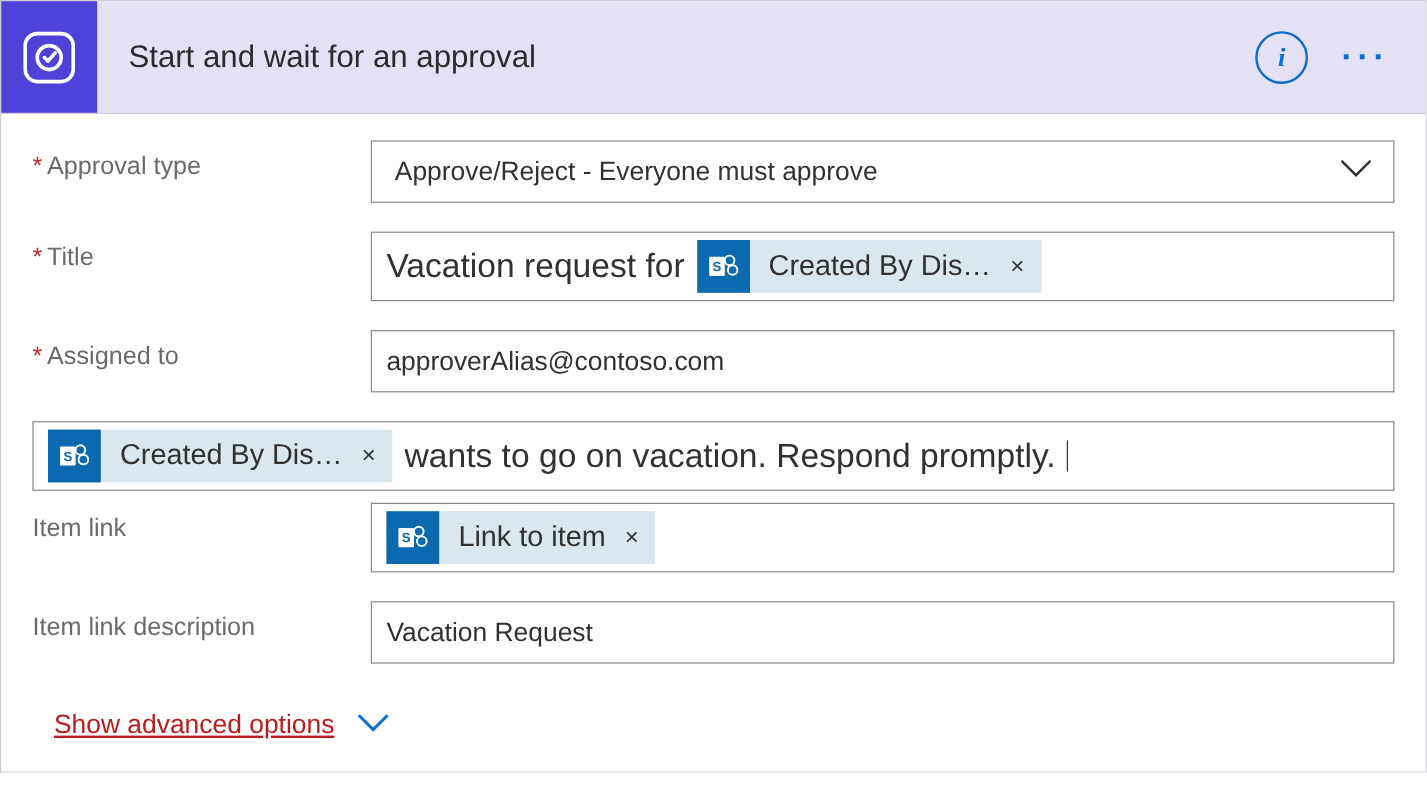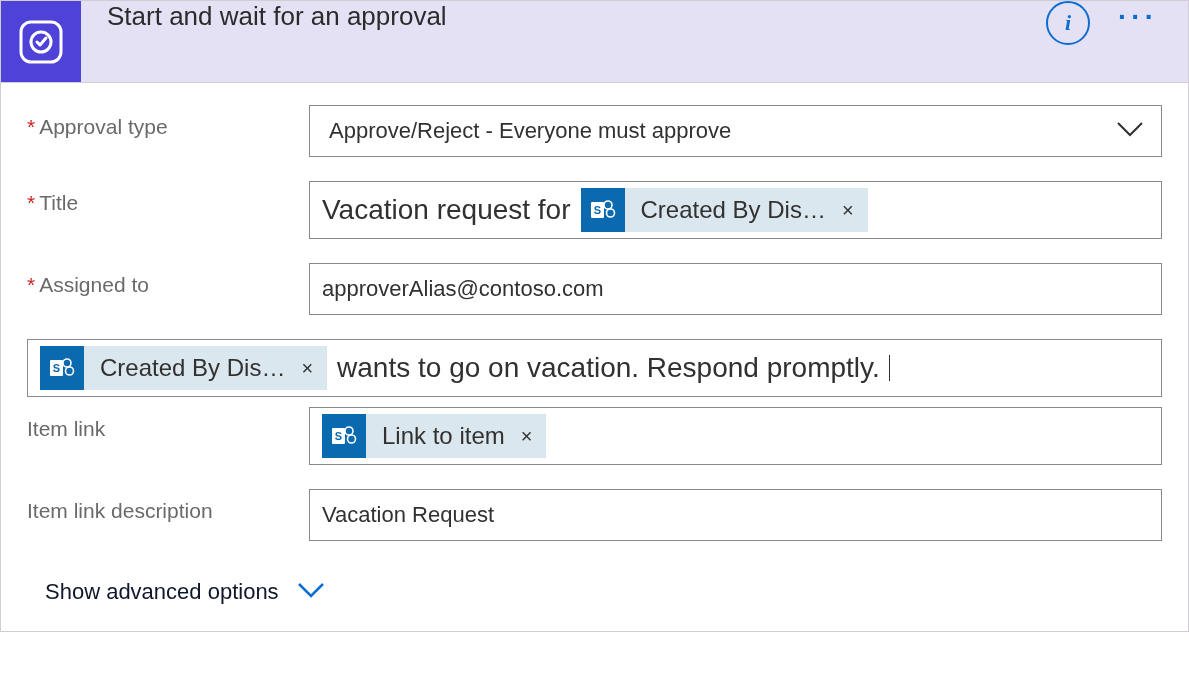--- a/index.html
+++ b/index.html
@@ -9,23 +9,24 @@
     color: #323130;
     font-size: 20px;
     width: 1189px;
   }
   .card {
     border: 1px solid #d0cdd7;
     background: #fff;
   }
   .card-header {
     display: flex;
+    align-items: center;
     background: #e4e1f5;
     padding: 0 18px 0 0;
-    height: 82px;
+    height: 94px;
     border-bottom: 1px solid #d0cdd7;
   }
   .header-icon {
     width: 80px;
     height: 100%;
     background: #4f42d9;
     display: flex;
     align-items: center;
     justify-content: center;
     flex-shrink: 0;
@@ -154,22 +155,23 @@
   .add-dc-bar {
     width: 6px; height: 30px; background: #0b6dd1;
   }
   .show-adv {
     display: inline-flex;
     align-items: flex-start;
     gap: 18px;
     margin-left: 18px;
     margin-top: 14px;
     font-size: 22px;
-    color: #0f172a;
-    cursor: pointer;
+    color: #b91c1c;
+    cursor: pointer;
+    text-decoration: underline;
   }
   .show-adv .chev svg path { stroke: #0b6dd1; }
   .caret {
     border-left: 1px solid #323130;
     height: 26px;
     display: inline-block;
     margin-left: 1px;
   }
 </style>
 </head>

